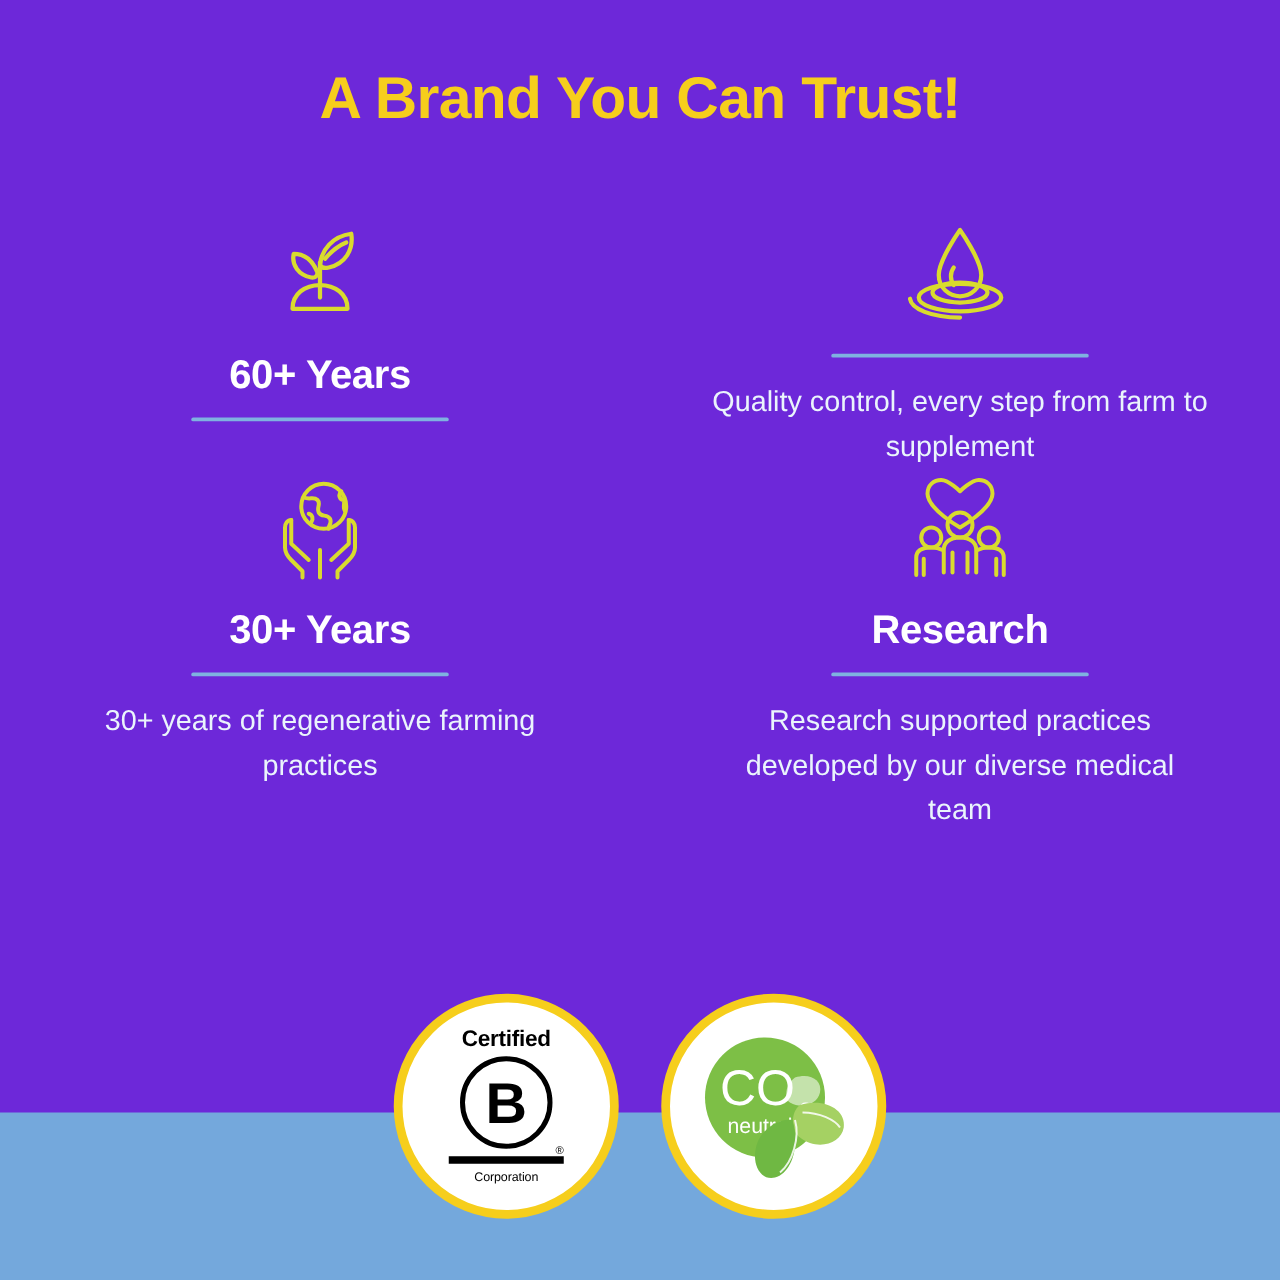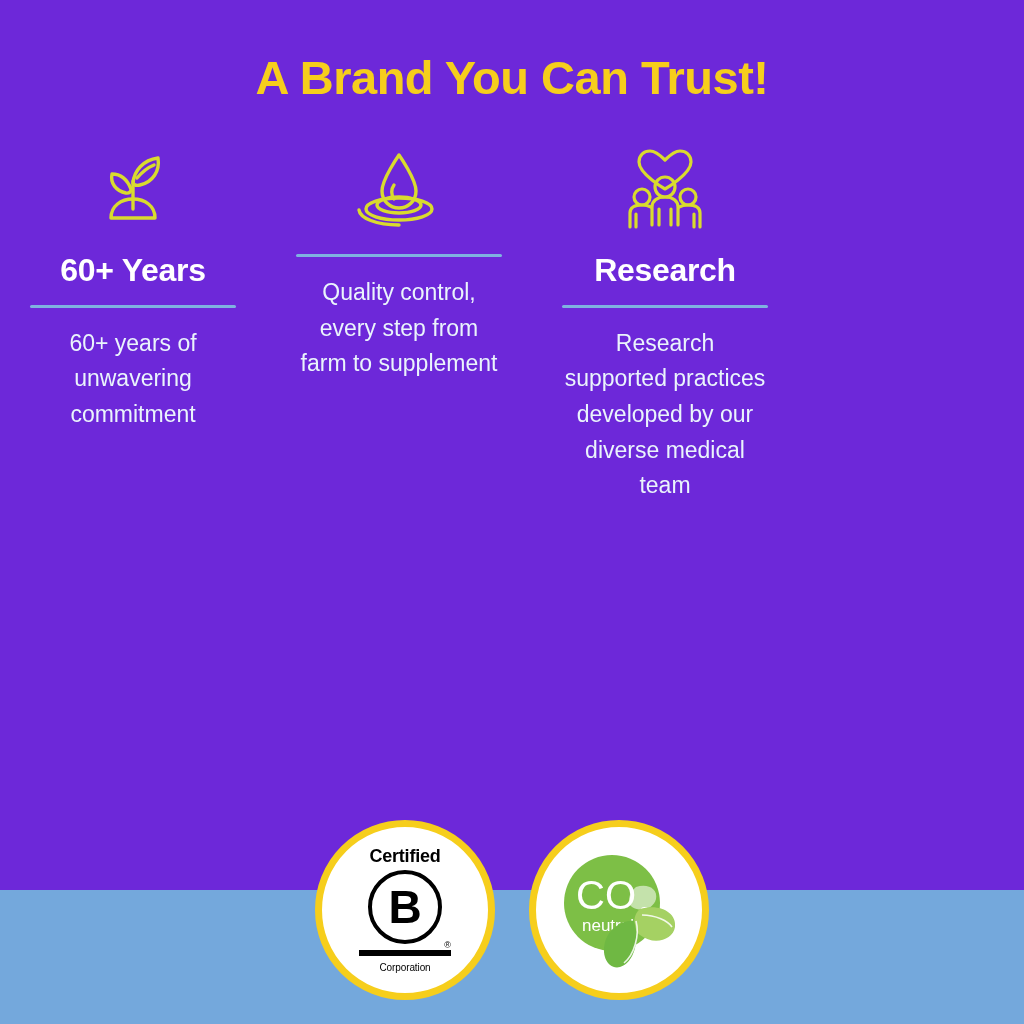--- a/index.html
+++ b/index.html
@@ -37,25 +37,25 @@
     text-align: center;
     color: #F6CE1C;
     font-size: 47px;
     font-weight: bold;
     letter-spacing: -0.5px;
     line-height: 1.1;
     font-family: "Liberation Sans", sans-serif;
   }
   .grid {
     position: absolute;
-    top: 142px;
+    top: 171px;
     left: 0;
     width: 1024px;
     display: grid;
-    grid-template-columns: 1fr 1fr 1fr 1fr;
+    grid-template-columns: 1fr 1fr;
     grid-template-rows: auto auto;
   }
   .cell {
     display: flex;
     flex-direction: column;
     align-items: center;
     padding: 0 30px;
     box-sizing: border-box;
   }
   .icon-wrap {
@@ -86,21 +86,21 @@
   .cell-desc {
     color: #EAF4FC;
     font-size: 23px;
     line-height: 1.55;
     text-align: center;
     max-width: 400px;
     font-weight: 400;
   }
   .badges {
     position: absolute;
-    top: 820px;
+    top: 795px;
     left: 0;
     width: 1024px;
     display: flex;
     justify-content: center;
     gap: 34px;
   }
   .badge {
     width: 180px;
     height: 180px;
     border-radius: 50%;
@@ -188,37 +188,54 @@
         <svg width="86" height="86" viewBox="0 0 86 86" fill="none" stroke="#D9DB2E" stroke-width="3.4" stroke-linecap="round" stroke-linejoin="round">
           <path d="M43 62 L43 34"></path>
           <path d="M43 36 C44 24, 53 13, 68 11 C70 24, 63 35, 50 38 C46 39, 44 38, 43 36 Z"></path>
           <path d="M47 31 C53 24, 59 20, 64 18"></path>
           <path d="M41 42 C37 32, 30 27, 22 27 C20 36, 26 44, 36 46 C39 46.5, 41 45, 41 42 Z"></path>
           <path d="M21 71 C21 59, 31 52, 43 52 C55 52, 65 59, 65 71 Z"></path>
         </svg>
       </div>
       <div class="cell-title">60+ Years</div>
       <div class="divider"></div>
-      <div class="cell-desc">60+ years of unwavering commitment</div>
     </div>
 
     <div class="cell">
       <div class="icon-wrap">
         <svg width="90" height="86" viewBox="0 0 90 86" fill="none" stroke="#D9DB2E" stroke-width="3.4" stroke-linecap="round" stroke-linejoin="round">
           <path d="M45 8 C45 8, 28 32, 28 44 C28 54, 36 61, 45 61 C54 61, 62 54, 62 44 C62 32, 45 8, 45 8 Z"></path>
           <path d="M40 38 C37 42, 37 48, 40 52"></path>
           <ellipse cx="45" cy="58" rx="22" ry="8"></ellipse>
           <ellipse cx="45" cy="62" rx="33" ry="11"></ellipse>
           <path d="M5 63 C6 71, 22 78, 45 78"></path>
         </svg>
       </div>
       <div class="divider"></div>
       <div class="cell-desc">Quality control, every step from farm to supplement</div>
     </div>
 
+    <div class="cell">
+      <div class="icon-wrap">
+        <svg width="86" height="86" viewBox="0 0 86 86" fill="none" stroke="#D9DB2E" stroke-width="3.2" stroke-linecap="round" stroke-linejoin="round">
+          <circle cx="46" cy="25" r="18"></circle>
+          <path d="M30 18 C35 20, 38 17, 41 20 C44 23, 40 26, 42 30 C44 34, 49 31, 51 35 C53 39, 49 41, 50 43"></path>
+          <path d="M60 13 C57 16, 59 20, 62 20 C63 23, 61 26, 63 29"></path>
+          <path d="M36 38 C38 35, 37 32, 34 31"></path>
+          <path d="M20 36 C17 36, 15 39, 15 42 L15 58 C15 62, 17 65, 20 68 L29 77 L29 82"></path>
+          <path d="M20 36 L20 55 L34 68"></path>
+          <path d="M66 36 C69 36, 71 39, 71 42 L71 58 C71 62, 69 65, 66 68 L57 77 L57 82"></path>
+          <path d="M66 36 L66 55 L52 68"></path>
+          <path d="M43 82 L43 60"></path>
+        </svg>
+      </div>
+      <div class="cell-title">30+ Years</div>
+      <div class="divider"></div>
+      <div class="cell-desc">30+ years of regenerative farming practices</div>
+    </div>
 
     <div class="cell">
       <div class="icon-wrap">
         <svg width="88" height="86" viewBox="0 0 88 86" fill="none" stroke="#D9DB2E" stroke-width="3.2" stroke-linecap="round" stroke-linejoin="round">
           <path d="M44 42 C44 42, 18 27, 18 15 C18 8, 23 4, 29 4 C35 4, 44 13, 44 13 C44 13, 53 4, 59 4 C65 4, 70 8, 70 15 C70 27, 44 42, 44 42 Z"></path>
           <circle cx="44" cy="40" r="10"></circle>
           <path d="M31 78 L31 60 C31 54, 36 50, 44 50 C52 50, 57 54, 57 60 L57 78"></path>
           <path d="M38 78 L38 62"></path>
           <path d="M50 78 L50 62"></path>
           <circle cx="21" cy="50" r="8"></circle>

